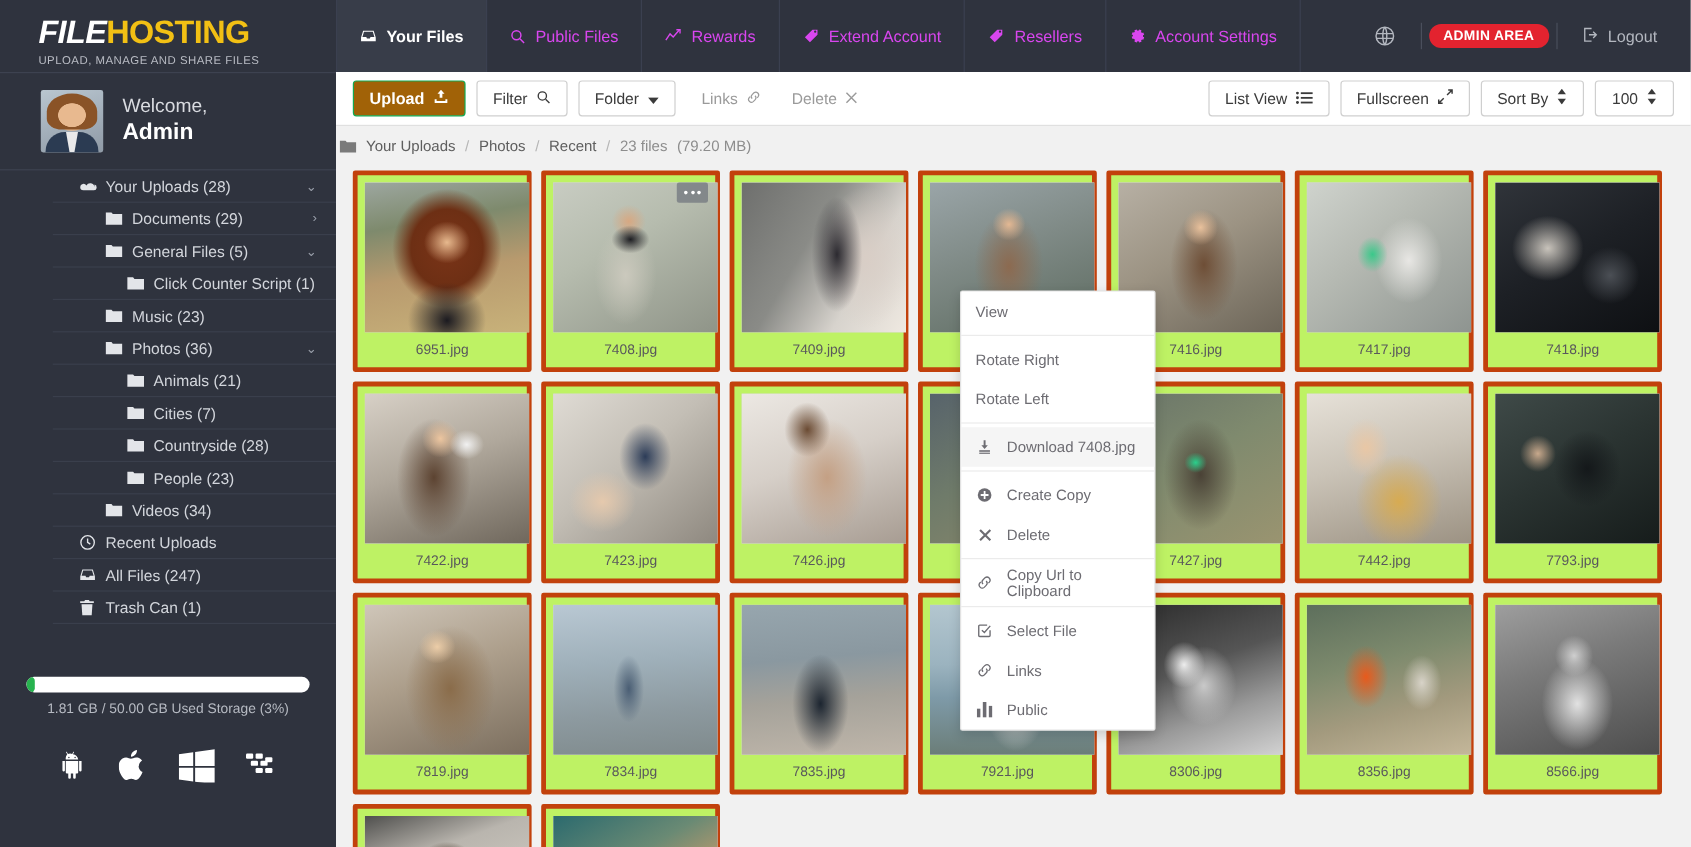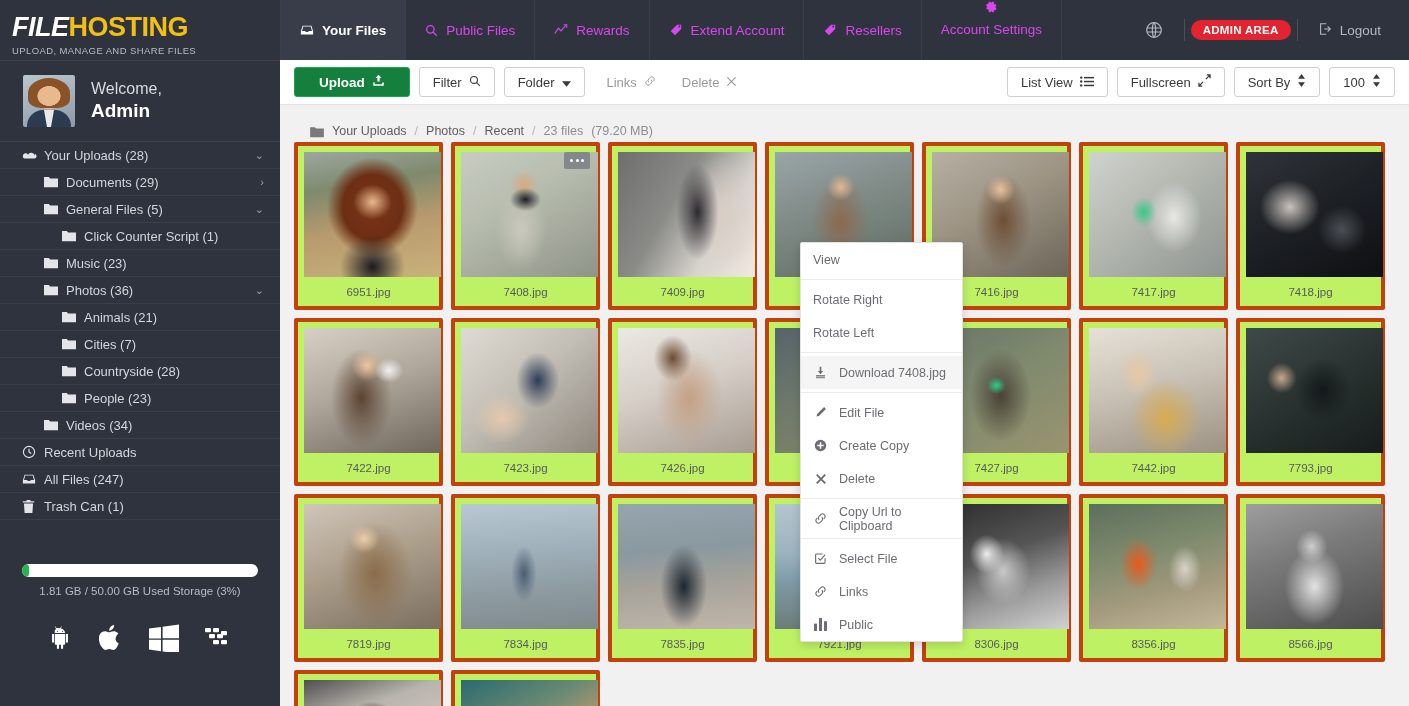--- a/index.html
+++ b/index.html
@@ -11,56 +11,56 @@
     position: relative;
   }
 
   
   .topbar {
     position: absolute; top: 0; left: 0; width: 1409px; height: 60px;
     background: #2f333e;
     display: flex; align-items: stretch;
   }
   .brand {
-    width: 280px; padding: 9px 0 0 12px;
+    width: 280px; padding: 9px 0 0 32px;
     display: flex; flex-direction: column; justify-content: center;
   }
   .brand-title { font-size: 27px; font-weight: bold; font-style: italic; letter-spacing: -0.5px; line-height: 1; }
   .brand-file { color: #ffffff; }
   .brand-hosting { color: #f2c014; font-style: normal; font-weight: bold; }
   .brand-sub { color: #b9bcc4; font-size: 9.5px; letter-spacing: 0.4px; margin-top: 4px; }
 
   .nav { display: flex; align-items: stretch; height: 60px; }
   .nav-item {
     display: flex; align-items: center; gap: 8px;
     padding: 0 19px; color: #d946ef; font-size: 13.5px;
     border-left: 1px solid #3b4050; cursor: pointer; white-space: nowrap;
   }
-  .nav-item:last-child { border-right: 1px solid #3b4050; flex-direction: column; }
+  .nav-item:last-child { border-right: 1px solid #3b4050; }
   .nav-item.active { background: #383d49; color: #ffffff; font-weight: bold; }
   .nav-item .ico { display: inline-flex; align-items: center; }
 
   .topright {
     margin-left: auto; display: flex; align-items: center; gap: 0; padding-right: 18px;
   }
   .globe-btn { padding: 0 14px; display: flex; align-items: center; cursor: pointer; }
   .vdiv { width: 1px; height: 22px; background: #4a4f5c; margin: 0 6px; }
   .admin-badge {
     background: #e3232f; color: #fff; font-size: 11.5px; font-weight: bold;
     padding: 4px 12px; border-radius: 11px; letter-spacing: 0.3px; cursor: pointer;
   }
   .logout { display: flex; align-items: center; gap: 8px; color: #b3b7bf; font-size: 13.5px; padding: 0 10px 0 14px; cursor: pointer; }
 
   
   .sidebar {
     position: absolute; top: 60px; left: 0; width: 280px; height: 646px;
     background: #2f333e; border-top: 1px solid #3d4250;
   }
   .welcome {
-    display: flex; align-items: center; gap: 16px; padding: 14px 0 14px 23px;
+    display: flex; align-items: center; gap: 16px; padding: 14px 0 14px 34px;
     border-bottom: 1px solid #3d4250;
   }
   .avatar {
     width: 52px; height: 52px; border-radius: 2px; overflow: hidden;
     background: linear-gradient(160deg,#b9c6d0 0%,#8f9aa6 100%);
     position: relative; flex: none;
   }
   .avatar::before {
     content: ""; position: absolute; left: 13px; top: 7px; width: 26px; height: 27px;
     border-radius: 50% 50% 46% 46%; background: #e8b98f;
@@ -79,21 +79,21 @@
     clip-path: polygon(50% 0, 100% 0, 70% 100%, 30% 100%, 0 0);
   }
   .welcome-txt { line-height: 1.25; }
   .welcome-txt .w1 { color: #d9dbe0; font-size: 16px; }
   .welcome-txt .w2 { color: #ffffff; font-size: 19px; font-weight: bold; }
 
   .nav-list { }
   .snav {
     display: flex; align-items: center; height: 27px;
     border-bottom: 1px solid #3a3f4c;
-    color: #d3d6dc; font-size: 13px; cursor: pointer; position: relative;
+    color: #d3d6dc; font-size: 13px; cursor: pointer; position: relative; margin-left: 44px;
   }
   .snav.lvl0 { padding-left: 22px; }
   .snav.lvl1 { padding-left: 44px; }
   .snav.lvl2 { padding-left: 62px; }
   .snav .sico { width: 22px; display: inline-flex; align-items: center; flex: none; color: #e3e5e9; }
   .snav .slabel { white-space: nowrap; }
   .snav .chev { position: absolute; right: 16px; color: #9aa0ab; font-size: 11px; }
   .snav.blank { height: 28px; border-bottom: none; }
 
   .storage { padding: 16px 22px 0 22px; }
@@ -109,27 +109,27 @@
 
   .toolbar {
     height: 45px; background: #ffffff; border-bottom: 1px solid #e0e0e0;
     display: flex; align-items: center; padding: 0 14px; gap: 0;
   }
   .btn {
     height: 30px; display: inline-flex; align-items: center; gap: 7px;
     padding: 0 13px; border: 1px solid #cfcfcf; background: #fff; border-radius: 3px;
     font-size: 13px; color: #3a3a3a; cursor: pointer; white-space: nowrap;
   }
-  .btn.upload { background: #15803d; border-color: #13aa52; color: #fff; font-weight: bold; font-size: 13.5px; padding: 0 24px; }
+  .btn.upload { background: #a16207; border-color: #13aa52; color: #fff; font-weight: bold; font-size: 13.5px; padding: 0 13px; }
   .btn.ghost { border: none; color: #9a9a9a; }
   .toolbar .sp { width: 9px; }
   .toolbar-right { margin-left: auto; display: flex; align-items: center; gap: 9px; }
 
   .crumbs {
-    height: 33px; display: flex; align-items: flex-end; gap: 8px; padding: 0 30px;
+    height: 33px; display: flex; align-items: center; gap: 8px; padding: 0 3px;
     font-size: 12.5px; color: #7b7b7b; background: #f1f1f1;
   }
   .crumbs .c-link { color: #5e5e5e; cursor: pointer; }
   .crumbs .sep { color: #b5b5b5; }
   .crumbs .meta { color: #8d8d8d; }
   .crumbs .fico { color: #7a7a7a; display: inline-flex; align-items: center; }
 
   .grid {
     padding: 4px 10px 0 14px; display: flex; flex-wrap: wrap; gap: 8px 8px;
     position: relative;
@@ -804,28 +804,20 @@
             <rect x="2.5" y="11.3" width="11" height="1.6"></rect>
             <rect x="2.5" y="13.8" width="11" height="1.2"></rect>
           </svg>
       </span>
       <span>Download 7408.jpg</span>
     </div>
     <div class="ctx-sep"></div>
     <div class="ctx-item">
       <span class="ci">
         <svg width="13" height="13" viewBox="0 0 16 16" fill="currentColor">
-            <path d="M12.4 1.3l2.3 2.3-8.6 8.6-3 .7.7-3 8.6-8.6z"></path>
-          </svg>
-      </span>
-      <span>Edit File</span>
-    </div>
-    <div class="ctx-item">
-      <span class="ci">
-        <svg width="13" height="13" viewBox="0 0 16 16" fill="currentColor">
             <circle cx="8" cy="8" r="7"></circle>
             <path d="M7.1 4h1.8v8H7.1z" fill="#fff"></path>
             <path d="M4 7.1h8v1.8H4z" fill="#fff"></path>
           </svg>
       </span>
       <span>Create Copy</span>
     </div>
     <div class="ctx-item">
       <span class="ci">
         <svg width="12" height="12" viewBox="0 0 14 14" fill="none" stroke="currentColor" stroke-width="2.1">

